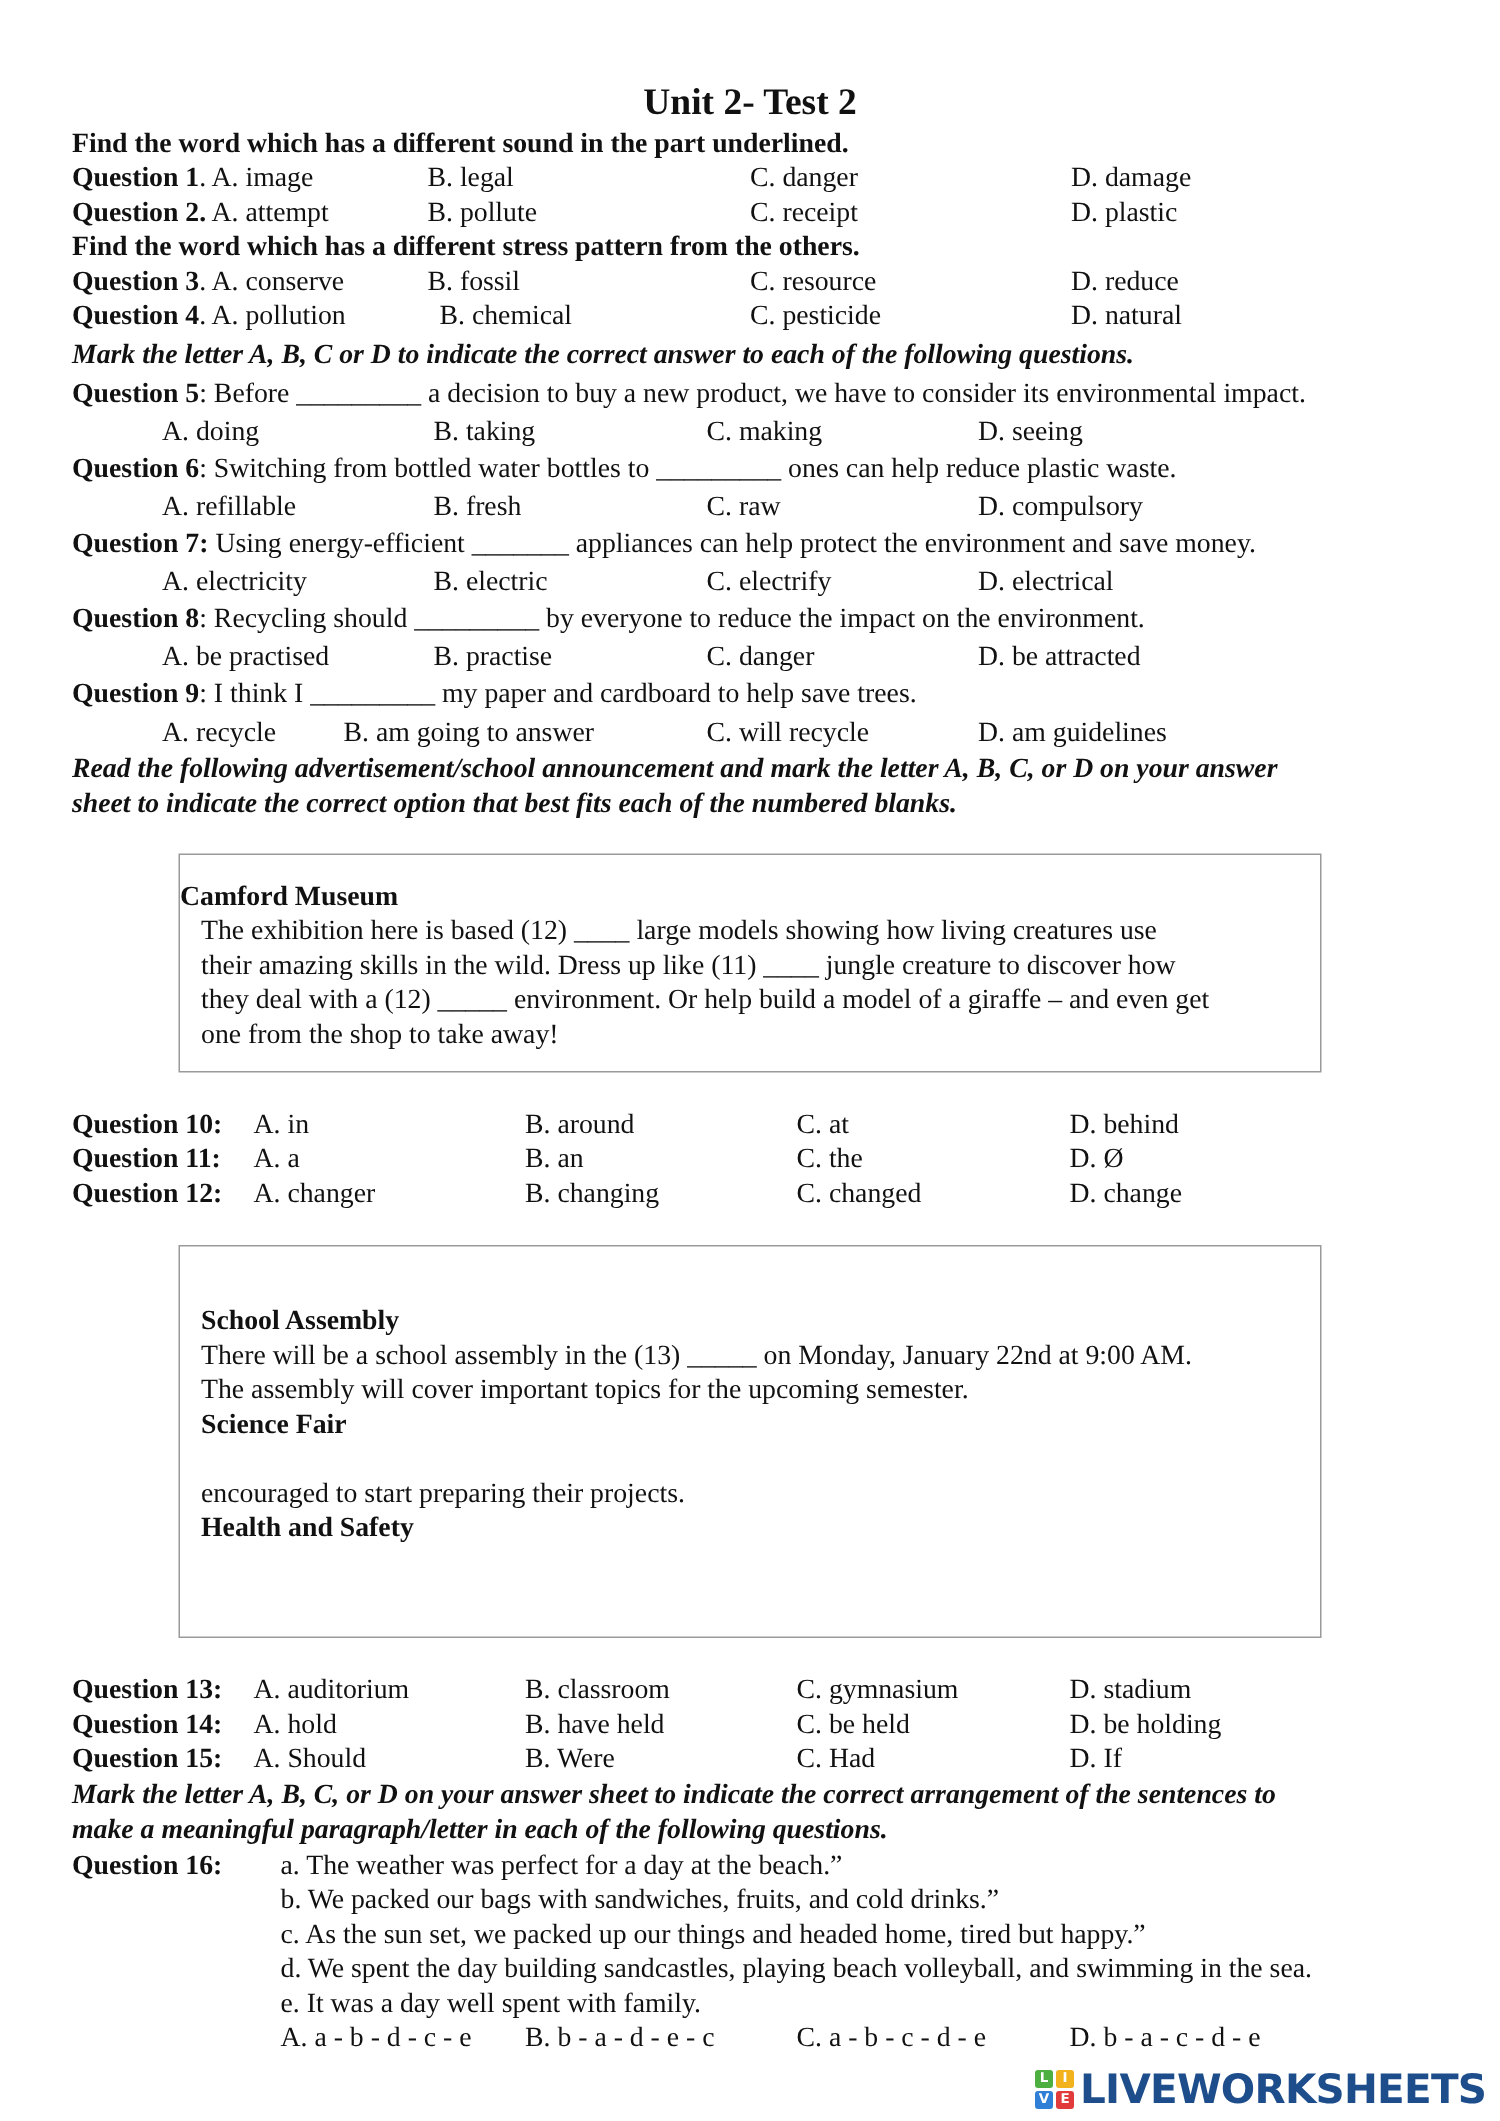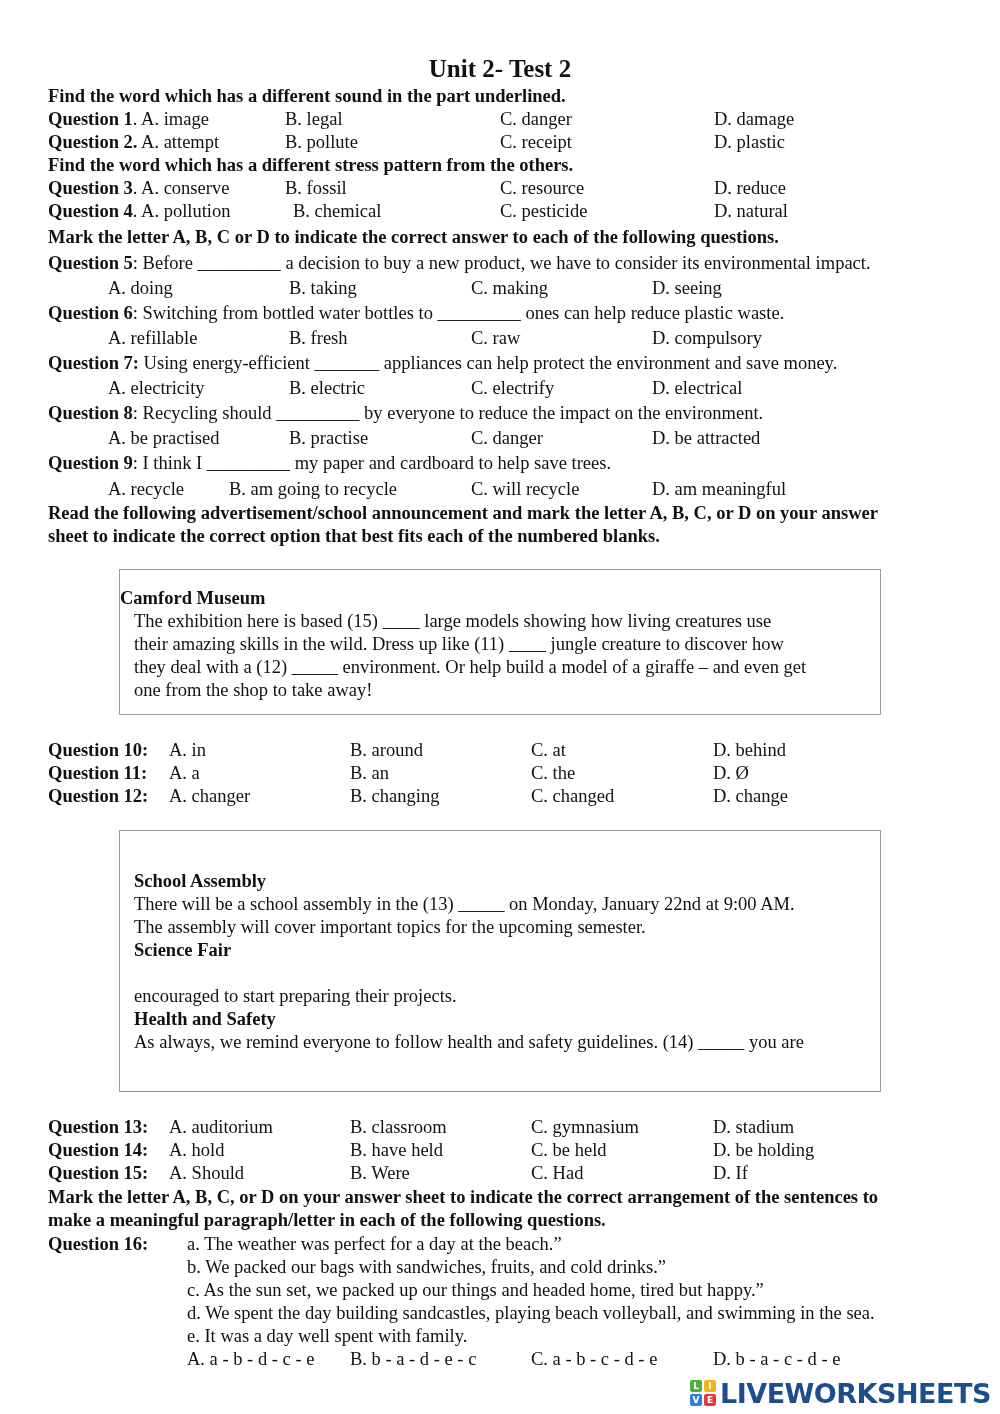--- a/index.html
+++ b/index.html
@@ -4,21 +4,21 @@
 <style>
   html, body { margin: 0; padding: 0; background: #ffffff; }
   body {
     width: 1000px; height: 1414px; position: relative; overflow: hidden;
     font-family: "Liberation Serif", serif; color: #111; font-size: 18.5px;
   }
   .line { position: absolute; left: 48px; white-space: nowrap; line-height: 23px; }
   .title { position: absolute; top: 54px; left: 0; width: 1000px; text-align: center;
     font-weight: bold; font-size: 25px; line-height: 30px; }
   .b { font-weight: bold; text-align: center; }
-  .bi { font-weight: bold; }
+  .bi { font-weight: bold; font-style: italic; }
   .col { position: absolute; white-space: nowrap; line-height: 23px; }
   .box { position: absolute; left: 119px; width: 762px; border: 1.5px solid #9a9a9a; box-sizing: border-box; }
   .box .bt { position: absolute; left: 0; width: 100%; text-align: left; font-weight: bold; line-height: 23px; }
   .box .bl { position: absolute; left: 14px; white-space: nowrap; line-height: 23px; }
   .logo { position: absolute; left: 690px; top: 1378px; height: 30px; display: flex; align-items: center; }
   .tiles { display: grid; grid-template-columns: 12px 12px; grid-template-rows: 12px 12px; gap: 2px; margin-right: 4px; }
   .tile { font-family: "DejaVu Sans", sans-serif; font-weight: bold; color: #fff; font-size: 9px;
     display: flex; align-items: center; justify-content: center; border-radius: 2px; }
   .logo-text { font-family: "DejaVu Sans", sans-serif; font-weight: bold; font-size: 27px; color: #1e4d8c; letter-spacing: -0.5px; }
 </style>
@@ -84,31 +84,31 @@
   <div>
     <div class="line" style="top:402px"><span class="b">Question 8</span><span>: Recycling should _________ by everyone to reduce the impact on the environment.</span></div>
     <div class="col" style="left:108px;top:427px">A. be practised</div>
     <div class="col" style="left:289px;top:427px">B. practise</div>
     <div class="col" style="left:471px;top:427px">C. danger</div>
     <div class="col" style="left:652px;top:427px">D. be attracted</div>
   </div>
   <div>
     <div class="line" style="top:452px"><span class="b">Question 9</span><span>: I think I _________ my paper and cardboard to help save trees.</span></div>
     <div class="col" style="left:108px;top:478px">A. recycle</div>
-    <div class="col" style="left:229px;top:478px">B. am going to recycle</div>
+    <div class="col" style="left:229px;top:478px">B. am going to answer</div>
     <div class="col" style="left:471px;top:478px">C. will recycle</div>
-    <div class="col" style="left:652px;top:478px">D. am meaningful</div>
+    <div class="col" style="left:652px;top:478px">D. am guidelines</div>
   </div>
 
   <div class="line bi" style="top:502px">Read the following advertisement/school announcement and mark the letter A, B, C, or D on your answer</div>
   <div class="line bi" style="top:525px">sheet to indicate the correct option that best fits each of the numbered blanks.</div>
 
   <div class="box" style="top:569px;height:146px">
     <div class="bt" style="top:17px">Camford Museum</div>
-    <div class="bl" style="top:40px">The exhibition here is based (15) ____ large models showing how living creatures use</div>
+    <div class="bl" style="top:40px">The exhibition here is based (12) ____ large models showing how living creatures use</div>
     <div class="bl" style="top:63px">their amazing skills in the wild. Dress up like (11) ____ jungle creature to discover how</div>
     <div class="bl" style="top:86px">they deal with a (12) _____ environment. Or help build a model of a giraffe – and even get</div>
     <div class="bl" style="top:109px">one from the shop to take away!</div>
   </div>
 
   <div>
     <div class="col b" style="left:48px;top:739px">Question 10:</div>
     <div class="col" style="left:169px;top:739px">A. in</div>
     <div class="col" style="left:350px;top:739px">B. around</div>
     <div class="col" style="left:531px;top:739px">C. at</div>
@@ -129,21 +129,20 @@
     <div class="col" style="left:713px;top:785px">D. change</div>
   </div>
 
   <div class="box" style="top:830px;height:262px">
     <div class="bl b" style="top:39px">School Assembly</div>
     <div class="bl" style="top:62px">There will be a school assembly in the (13) _____ on Monday, January 22nd at 9:00 AM.</div>
     <div class="bl" style="top:85px">The assembly will cover important topics for the upcoming semester.</div>
     <div class="bl b" style="top:108px">Science Fair</div>
     <div class="bl" style="top:154px">encouraged to start preparing their projects.</div>
     <div class="bl b" style="top:177px">Health and Safety</div>
-    <div class="bl" style="top:200px">As always, we remind everyone to follow health and safety guidelines. (14) _____ you are</div>
   </div>
 
   <div>
     <div class="col b" style="left:48px;top:1116px">Question 13:</div>
     <div class="col" style="left:169px;top:1116px">A. auditorium</div>
     <div class="col" style="left:350px;top:1116px">B. classroom</div>
     <div class="col" style="left:531px;top:1116px">C. gymnasium</div>
     <div class="col" style="left:713px;top:1116px">D. stadium</div>
   </div>
   <div>

